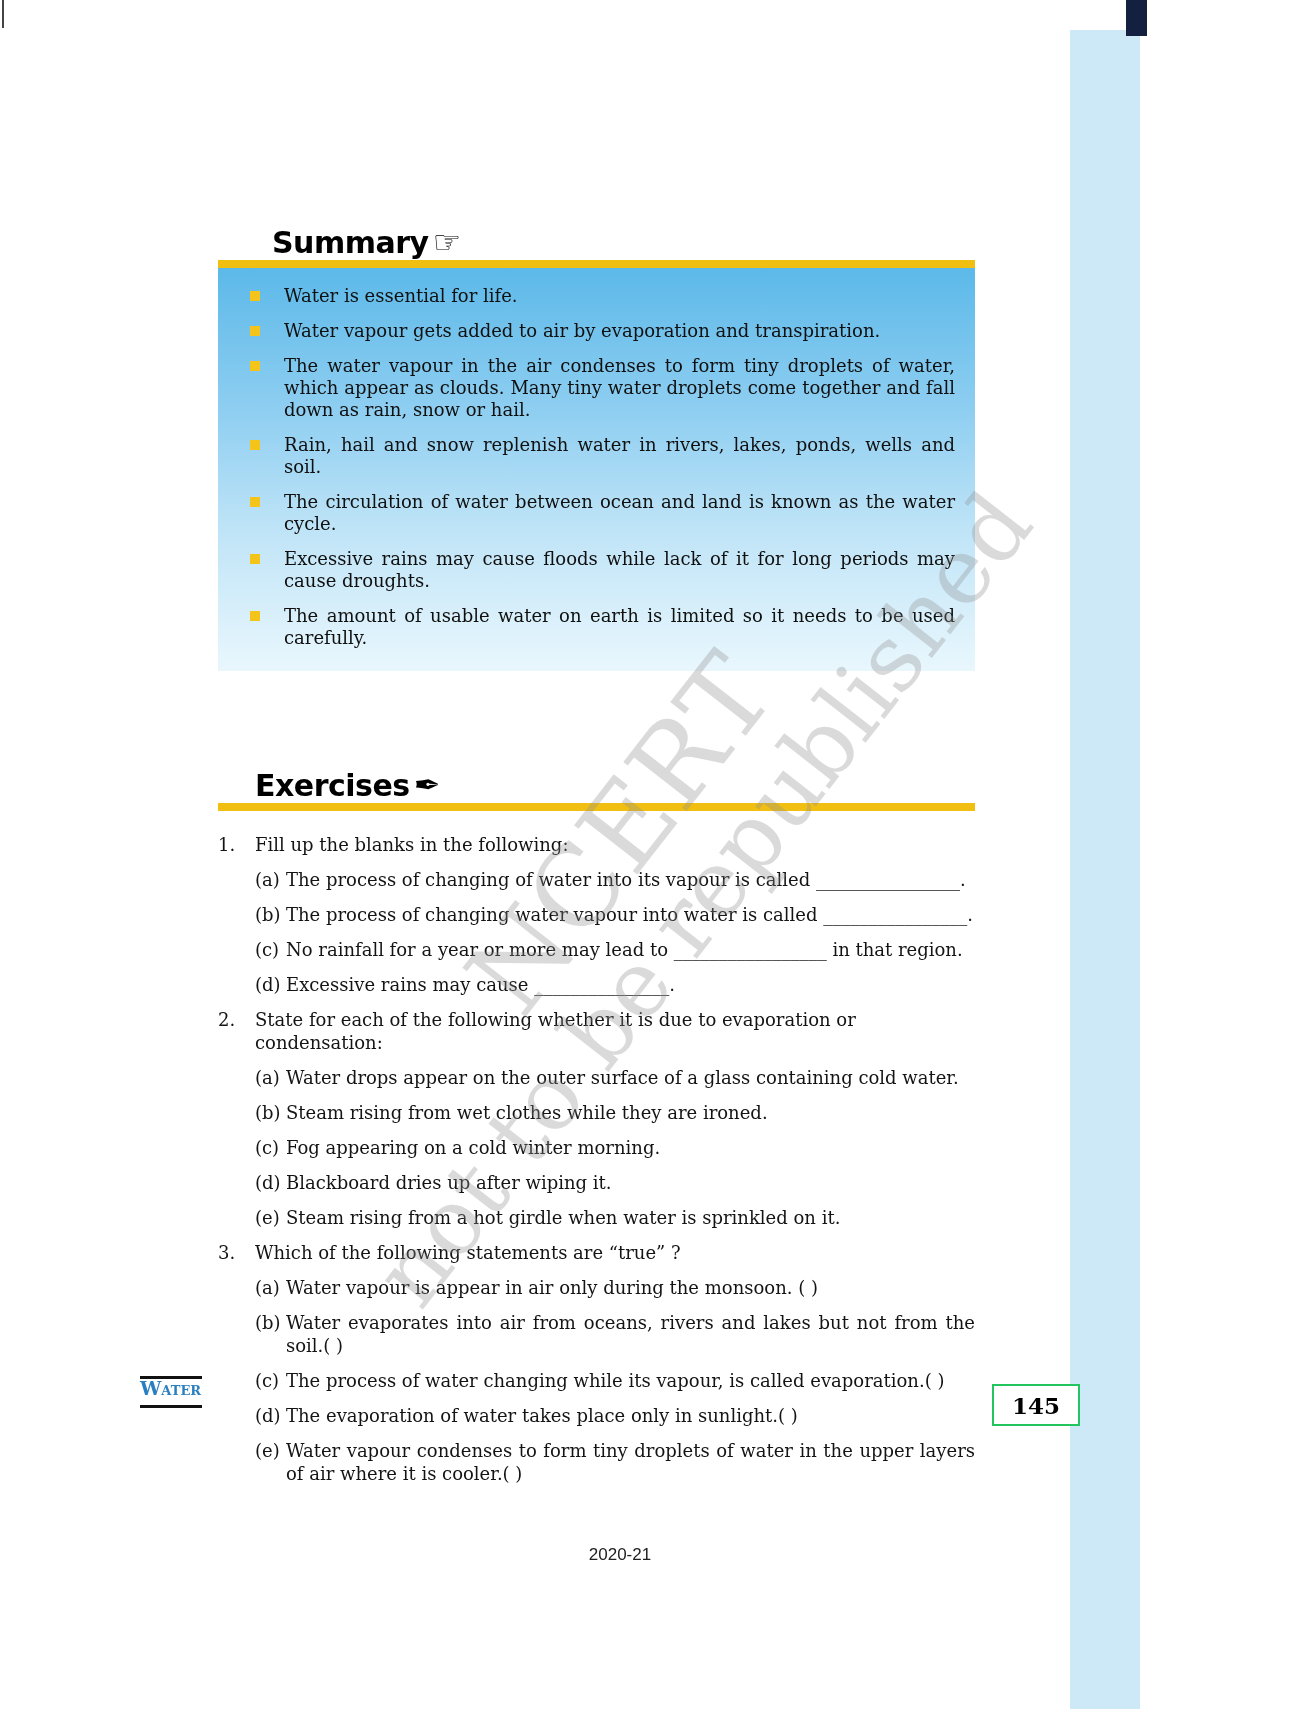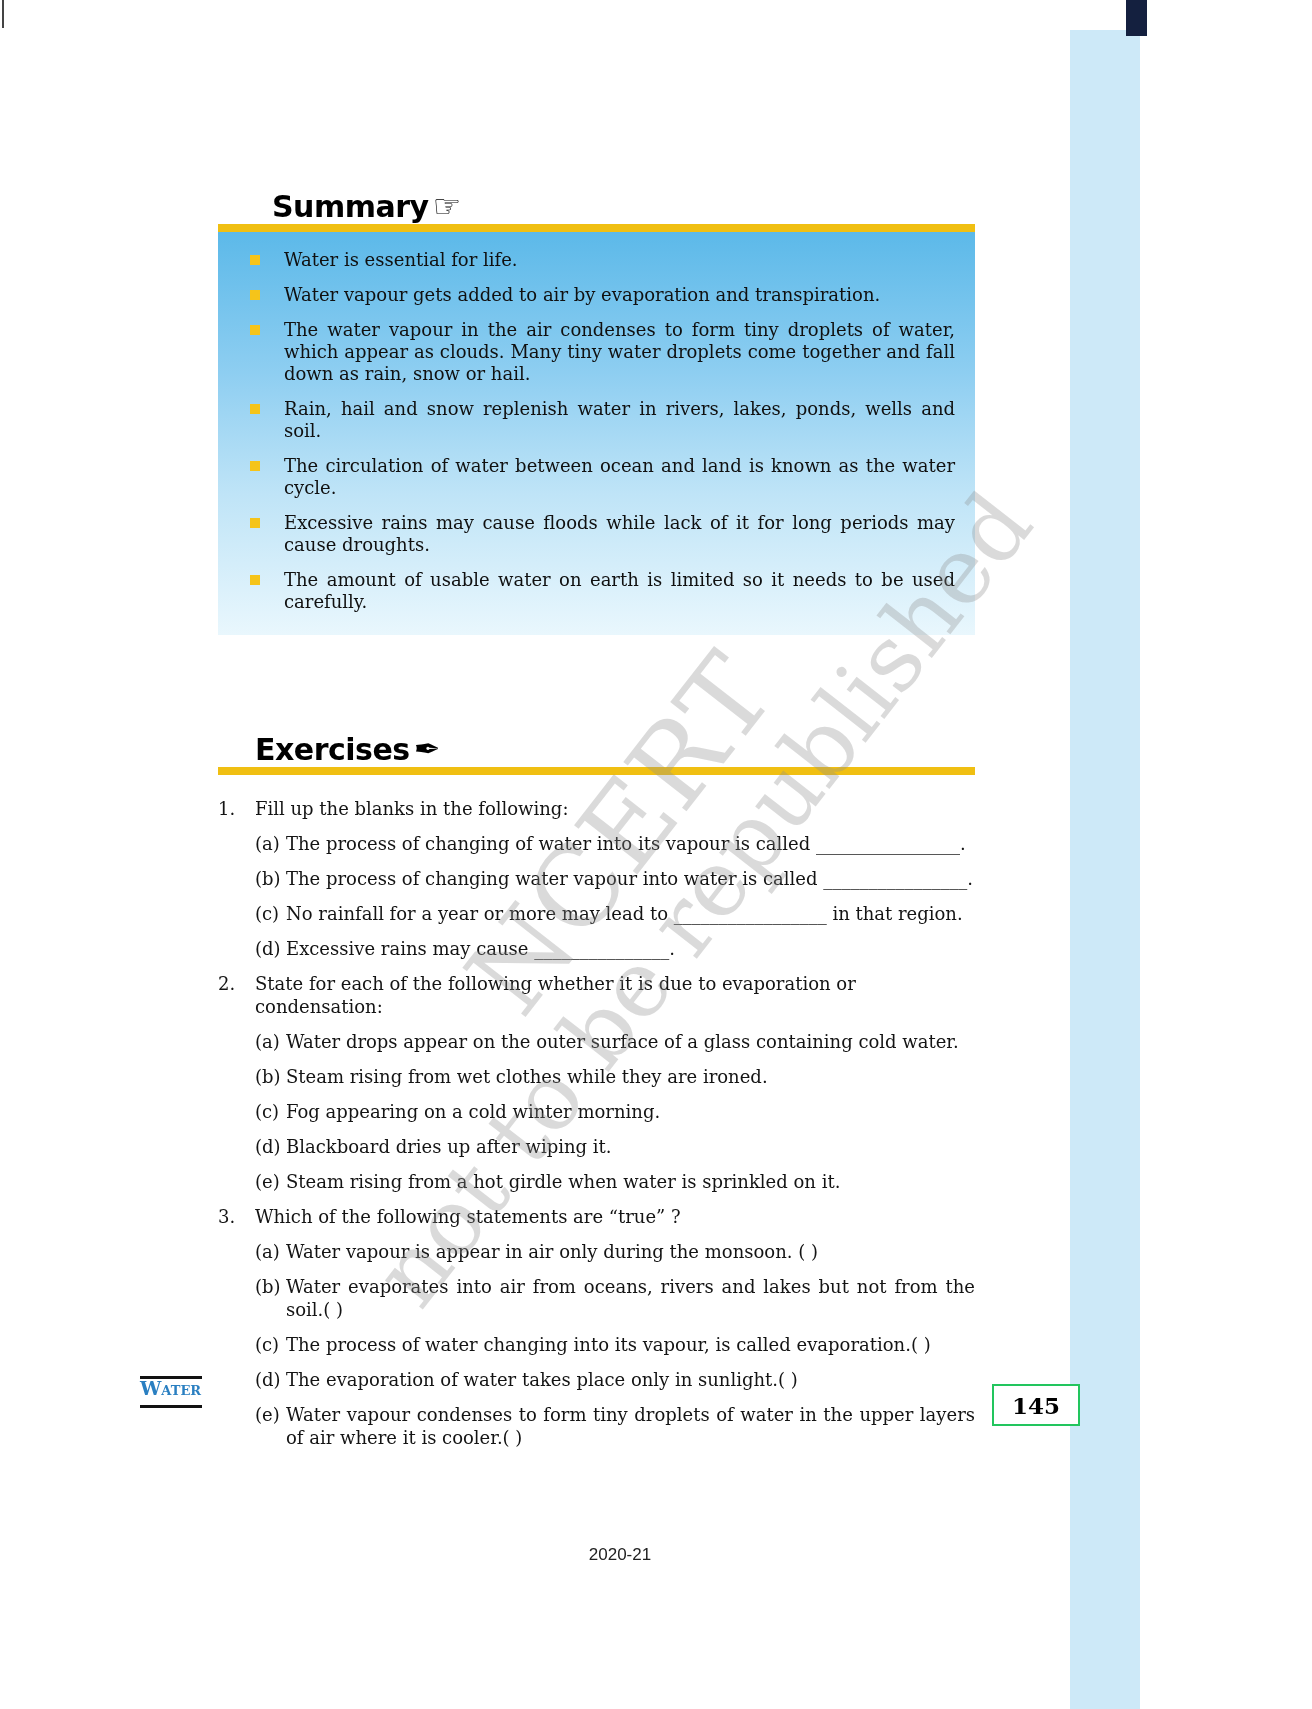--- a/index.html
+++ b/index.html
@@ -30,21 +30,21 @@
     text-align:center;color:#8f8f8f;opacity:0.32;
     pointer-events:none;user-select:none;
   }
   .watermark .wm1{font-size:110px;line-height:1.0;white-space:nowrap;}
   .watermark .wm2{font-size:92px;line-height:1.1;white-space:nowrap;}
 
   .content{
     position:absolute;left:218px;top:190px;width:757px;z-index:3;
   }
   .section-header{
-    display:flex;align-items:flex-end;margin-left:54px;margin-bottom:2px;
+    display:flex;align-items:flex-end;margin-left:54px;margin-bottom:2px;margin-top:36px;
   }
   .section-header.ex{margin-left:37px;}
   .section-title{
     font-family:"DejaVu Sans", sans-serif;font-weight:bold;
     font-size:30px;color:#000;letter-spacing:-0.5px;line-height:1.0;
   }
   .section-icon{
     font-family:"DejaVu Sans", sans-serif;font-size:32px;line-height:1.0;
     margin-left:4px;color:#000;
   }
@@ -217,21 +217,21 @@
             <div class="part">
               <span class="part-label">(a)</span>
               <p class="part-text">Water vapour is appear in air only during the monsoon. (     )</p>
             </div>
             <div class="part">
               <span class="part-label">(b)</span>
               <p class="part-text">Water evaporates into air from oceans, rivers and lakes but not from the soil.(    )</p>
             </div>
             <div class="part">
               <span class="part-label">(c)</span>
-              <p class="part-text">The process of  water changing into its vapour, is called evaporation.(     )</p>
+              <p class="part-text">The process of  water changing while its vapour, is called evaporation.(     )</p>
             </div>
             <div class="part">
               <span class="part-label">(d)</span>
               <p class="part-text">The evaporation of water takes place only in sunlight.(     )</p>
             </div>
             <div class="part">
               <span class="part-label">(e)</span>
               <p class="part-text">Water vapour condenses to form tiny droplets of water in the upper layers of air where it is cooler.(     )</p>
             </div>
           </div>

